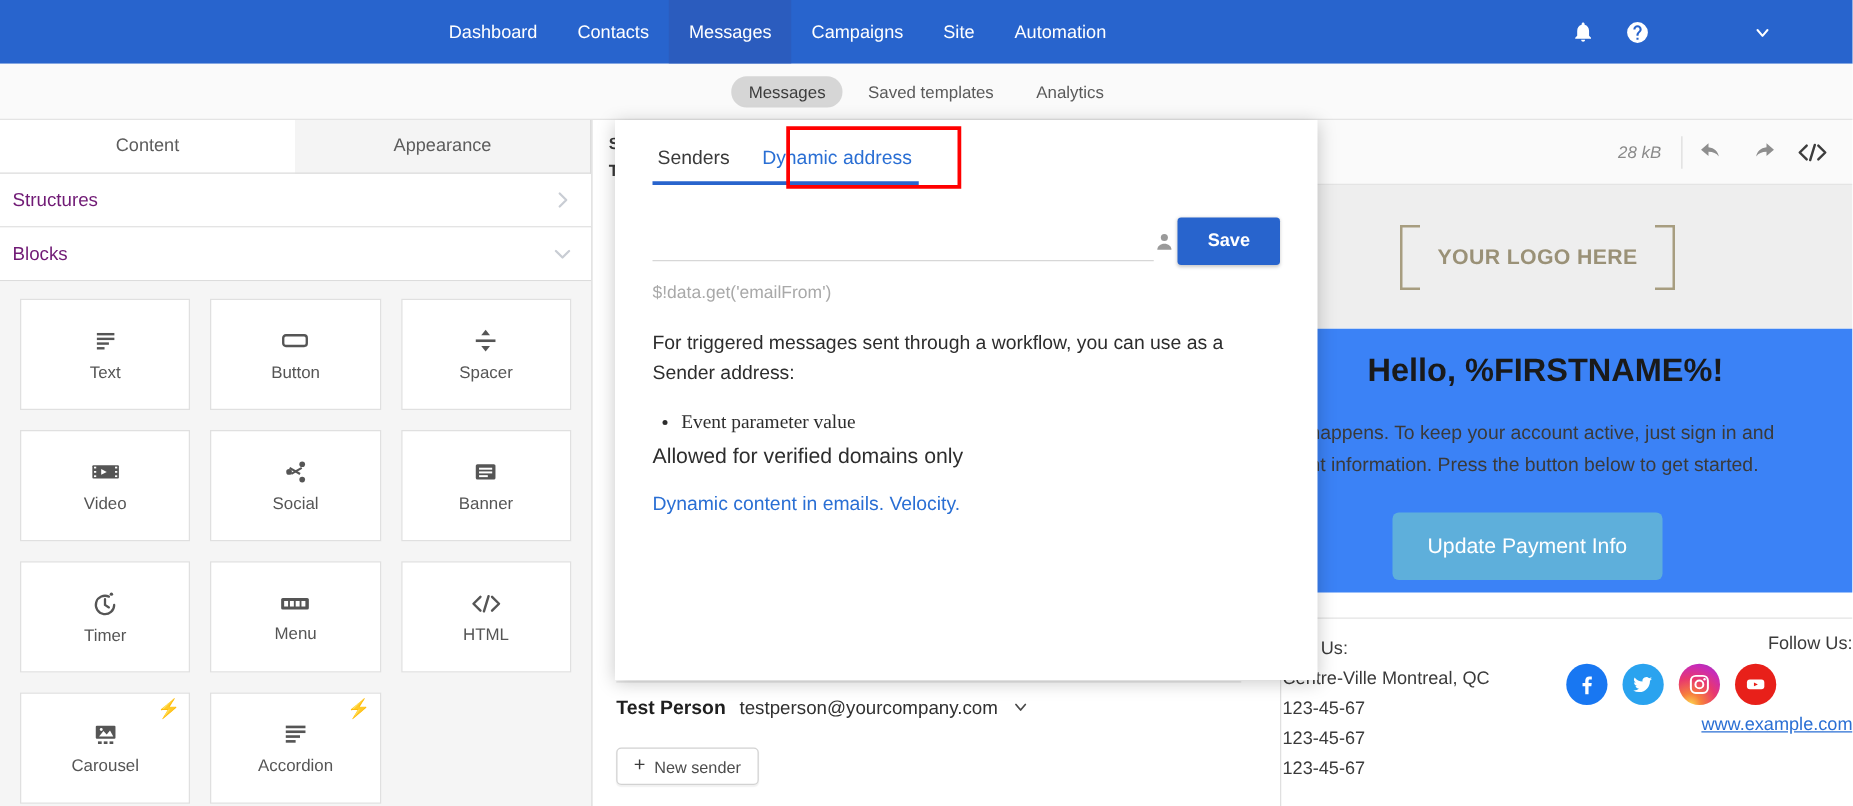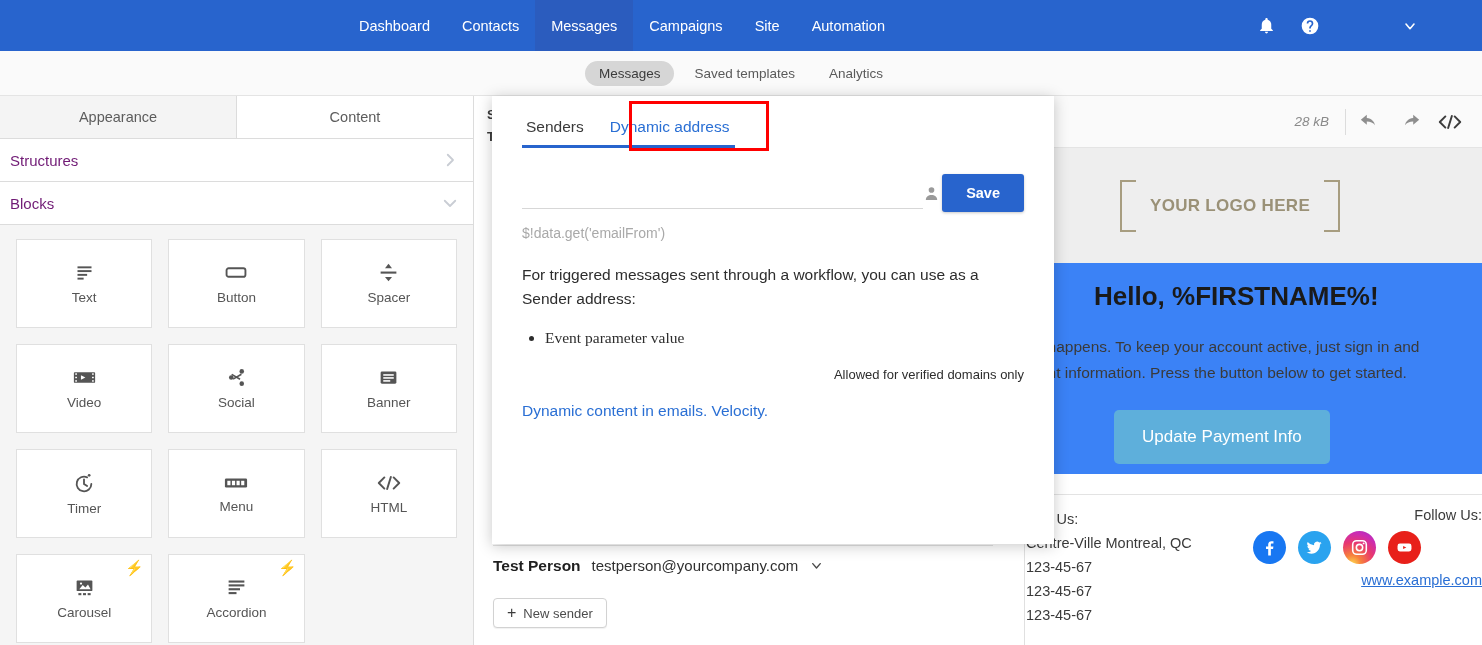--- a/index.html
+++ b/index.html
@@ -268,21 +268,21 @@
     border: none; border-radius: 3px;
     padding: 11px 24px; font-size: 14.5px; font-weight: bold;
     cursor: pointer;
     box-shadow: 0 1px 3px rgba(0,0,0,.22);
     font-family: "Liberation Sans", sans-serif;
   }
   .hint { font-size: 14px; color: #a9a9a9; margin-top: 13px; }
   .para { font-size: 15.5px; color: #2d2d2d; line-height: 24px; margin-top: 22px; }
   .bullets { margin: 14px 0 0 23px; font-family: Liberation Serif, serif; }
   .bullets li { font-size: 15.5px; color: #2d2d2d; line-height: 26px; }
-  .note { font-size: 13px; color: #2d2d2d; margin-top: 16px; text-align: right; }
+  .note { font-size: 17px; color: #2d2d2d; margin-top: 4px; }
   .doclink {
     display: inline-block; margin-top: 20px;
     font-size: 15.5px; color: #2a6fd4; cursor: pointer;
   }
 </style>
 </head>
 <body>
 
 <div class="navbar">
   <div class="nav-spacer"></div>
@@ -327,22 +327,22 @@
 </div>
 
 <div class="subnav">
   <div class="subnav-item active">Messages</div>
   <div class="subnav-item">Saved templates</div>
   <div class="subnav-item">Analytics</div>
 </div>
 
 <div class="left-panel">
   <div class="panel-tabs">
+    <div class="panel-tab active">Content</div>
     <div class="panel-tab inactive">Appearance</div>
-    <div class="panel-tab active">Content</div>
   </div>
 
   <div class="section-row">
     <div class="section-title">Structures</div>
     <div class="chev">
       <svg width="18" height="18" viewBox="0 0 24 24" fill="none" stroke="#c9cdd4" stroke-width="2.4" stroke-linecap="round" stroke-linejoin="round">
           <polyline points="9 5 16 12 9 19"></polyline>
         </svg>
     </div>
   </div>

